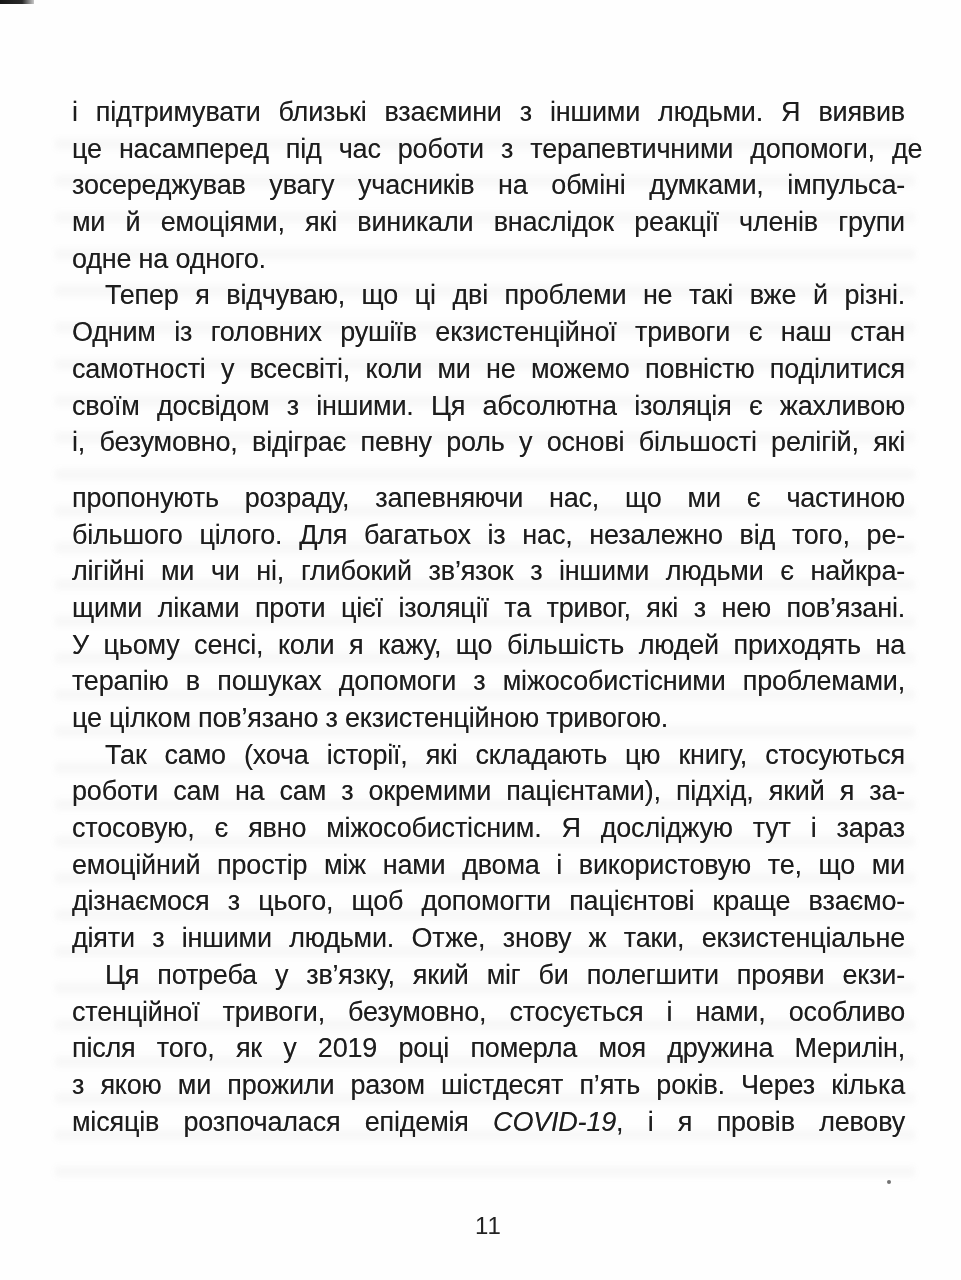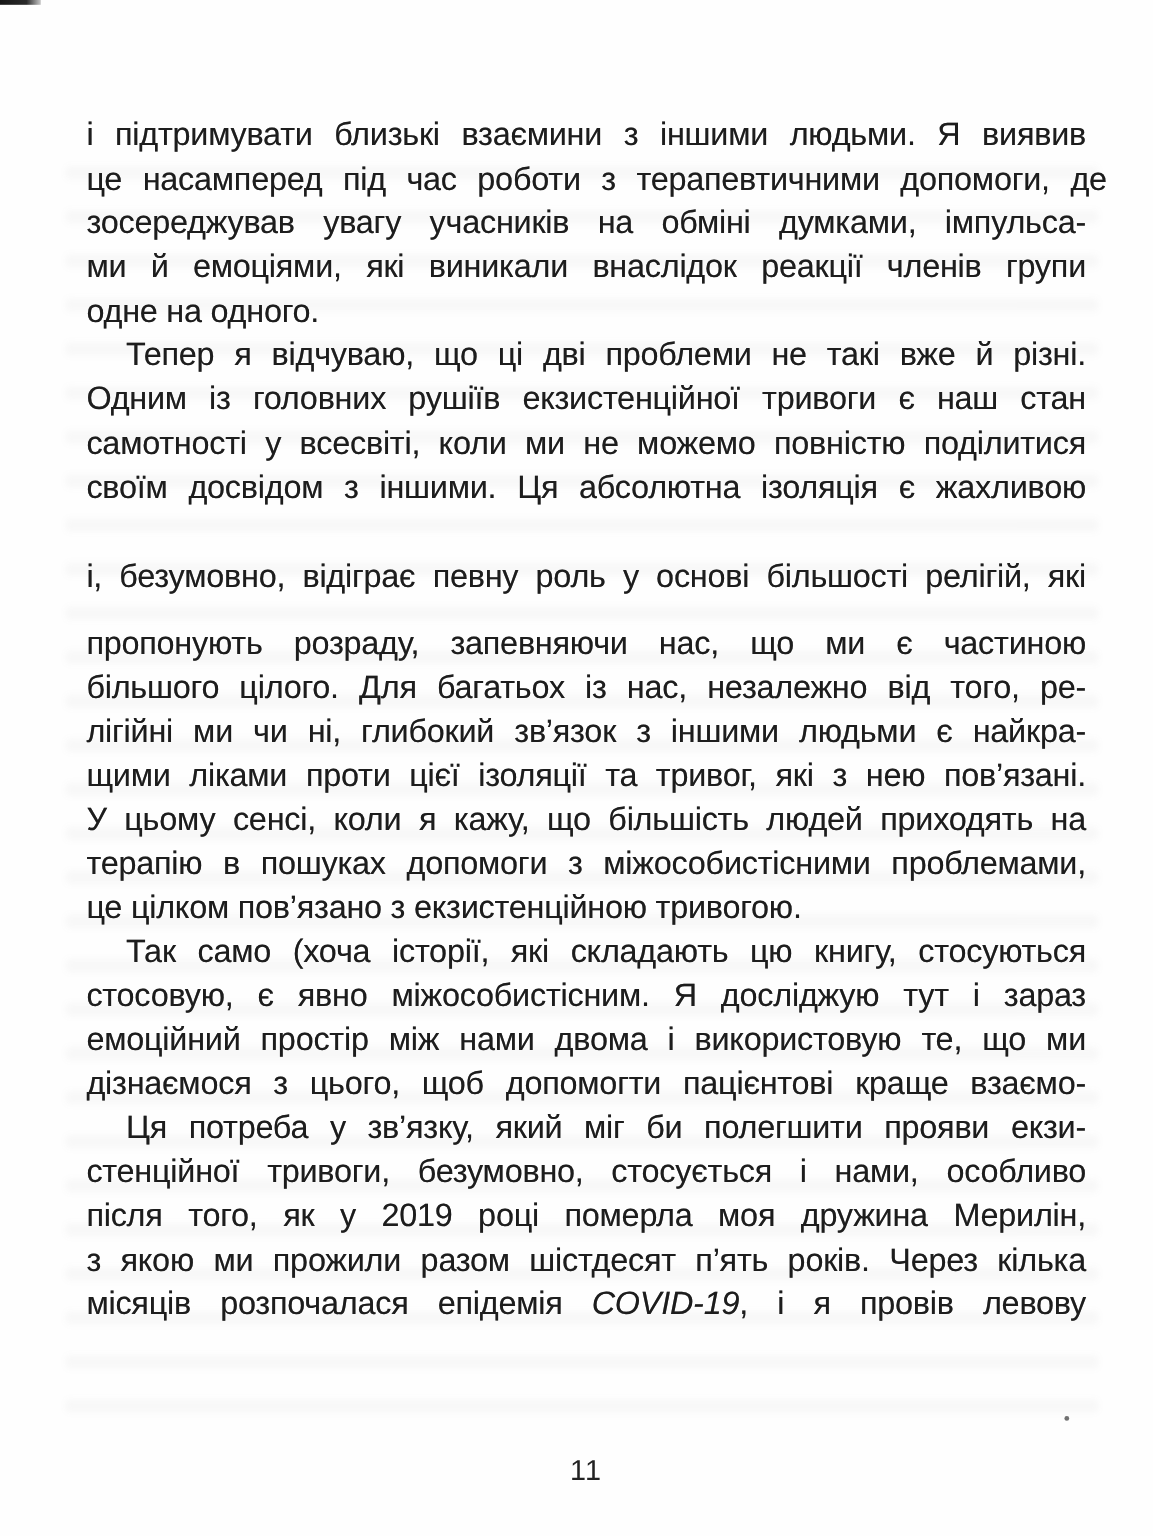--- a/index.html
+++ b/index.html
@@ -99,34 +99,36 @@
         <div class="line" style="word-spacing: 9.80078px;"><span class="line-text">це насамперед під час роботи з терапевтичними допомоги, де</span></div>
         <div class="line" style="word-spacing: 16.3984px;"><span class="line-text">зосереджував увагу учасників на обміні думками, імпульса-</span></div>
         <div class="line" style="word-spacing: 13.0176px;"><span class="line-text">ми й емоціями, які виникали внаслідок реакції членів групи</span></div>
         <div class="line para-end"><span class="line-text">одне на одного.</span></div>
       </div>
       <div>
         <div class="line indent" style="word-spacing: 9.3196px;"><span class="line-text">Тепер я відчуваю, що ці дві проблеми не такі вже й різні.</span></div>
         <div class="line" style="word-spacing: 11.2266px;"><span class="line-text">Одним із головних рушіїв екзистенційної тривоги є наш стан</span></div>
         <div class="line" style="word-spacing: 8.05859px;"><span class="line-text">самотності у всесвіті, коли ми не можемо повністю поділитися</span></div>
         <div class="line" style="word-spacing: 10.0605px;"><span class="line-text">своїм досвідом з іншими. Ця абсолютна ізоляція є жахливою</span></div>
-        <div class="line" style="word-spacing: 7.05556px; margin-top: 38px;"><span class="line-text">і, безумовно, відіграє певну роль у основі більшості релігій, які</span></div>
+        <div class="line" style="word-spacing: 7.05556px;"><span class="line-text">і, безумовно, відіграє певну роль у основі більшості релігій, які</span></div>
         <div class="line" style="word-spacing: 18.6719px; margin-top: 19px;"><span class="line-text">пропонують розраду, запевняючи нас, що ми є частиною</span></div>
         <div class="line" style="word-spacing: 9.53646px;"><span class="line-text">більшого цілого. Для багатьох із нас, незалежно від того, ре-</span></div>
         <div class="line" style="word-spacing: 9.42188px;"><span class="line-text">лігійні ми чи ні, глибокий зв’язок з іншими людьми є найкра-</span></div>
         <div class="line" style="word-spacing: 8.26875px;"><span class="line-text">щими ліками проти цієї ізоляції та тривог, які з нею пов’язані.</span></div>
         <div class="line" style="word-spacing: 7.30625px;"><span class="line-text">У цьому сенсі, коли я кажу, що більшість людей приходять на</span></div>
         <div class="line" style="word-spacing: 9.9401px;"><span class="line-text">терапію в пошуках допомоги з міжособистісними проблемами,</span></div>
         <div class="line para-end"><span class="line-text">це цілком пов’язано з екзистенційною тривогою.</span></div>
       </div>
       <div>
         <div class="line indent" style="word-spacing: 10.7441px;"><span class="line-text">Так само (хоча історії, які складають цю книгу, стосуються</span></div>
+        <div class="line" style="word-spacing: 7.82656px;"><span class="line-text">роботи сам на сам з окремими пацієнтами), підхід, який я за-</span></div>
         <div class="line" style="word-spacing: 12.6816px;"><span class="line-text">стосовую, є явно міжособистісним. Я досліджую тут і зараз</span></div>
         <div class="line" style="word-spacing: 9.40625px;"><span class="line-text">емоційний простір між нами двома і використовую те, що ми</span></div>
         <div class="line" style="word-spacing: 10.9152px;"><span class="line-text">дізнаємося з цього, щоб допомогти пацієнтові краще взаємо-</span></div>
+        <div class="line" style="word-spacing: 10.0566px;"><span class="line-text">діяти з іншими людьми. Отже, знову ж таки, екзистенціальне</span></div>
       </div>
       <div>
         <div class="line indent" style="word-spacing: 10.7517px;"><span class="line-text">Ця потреба у зв’язку, який міг би полегшити прояви екзи-</span></div>
         <div class="line" style="word-spacing: 15.8438px;"><span class="line-text">стенційної тривоги, безумовно, стосується і нами, особливо</span></div>
         <div class="line" style="word-spacing: 13.9948px;"><span class="line-text">після того, як у 2019 році померла моя дружина Мерилін,</span></div>
         <div class="line" style="word-spacing: 8.93403px;"><span class="line-text">з якою ми прожили разом шістдесят п’ять років. Через кілька</span></div>
         <div class="line" style="word-spacing: 17.058px;"><span class="line-text"><span>місяців розпочалася епідемія </span><span class="italic">COVID-19</span><span>, і я провів левову</span></span></div>
       </div>
     </div>
 

